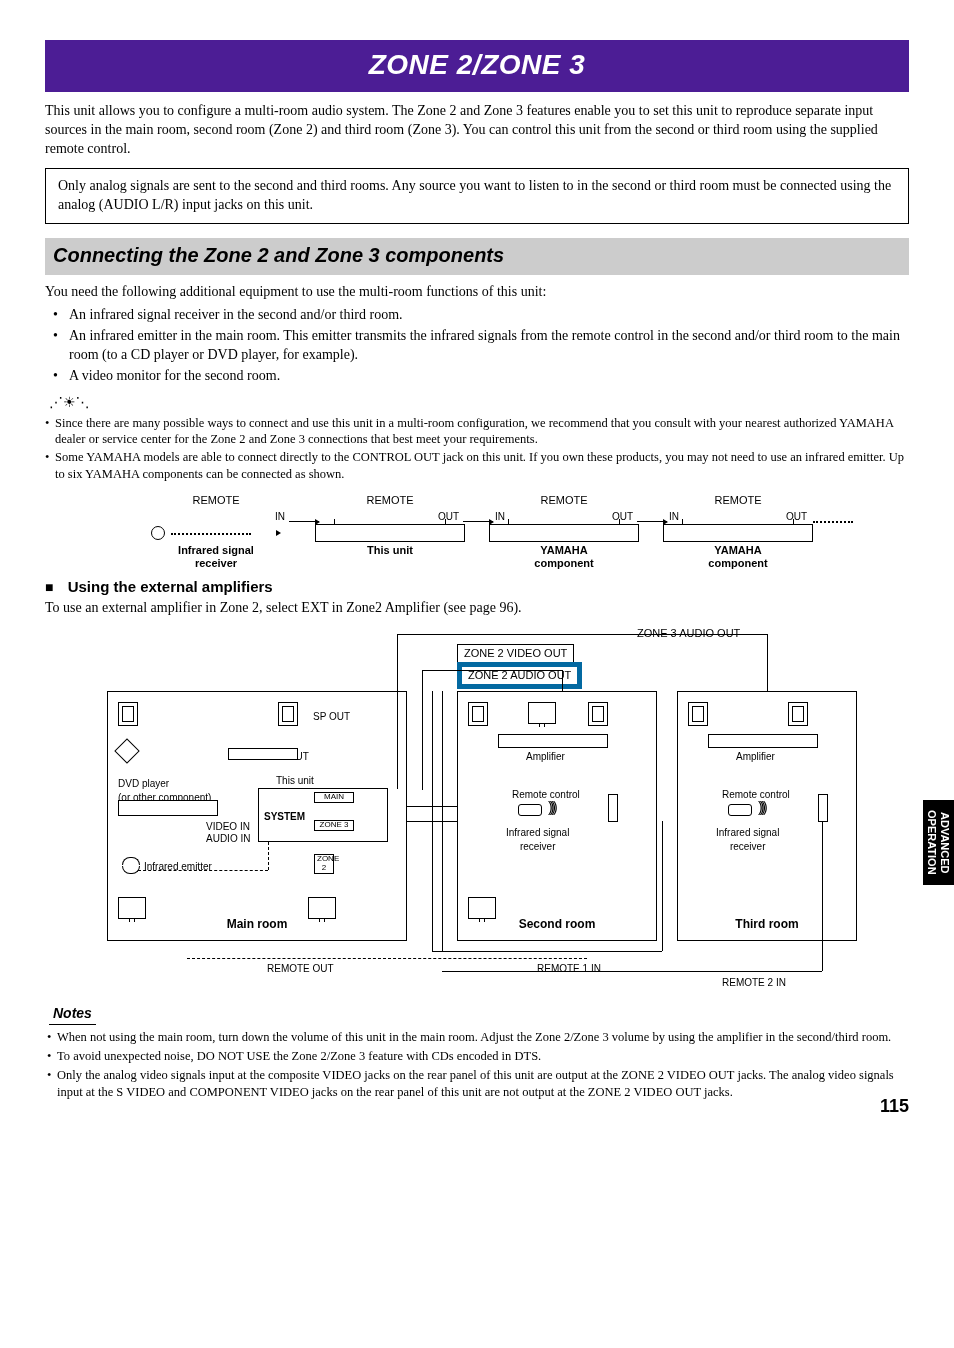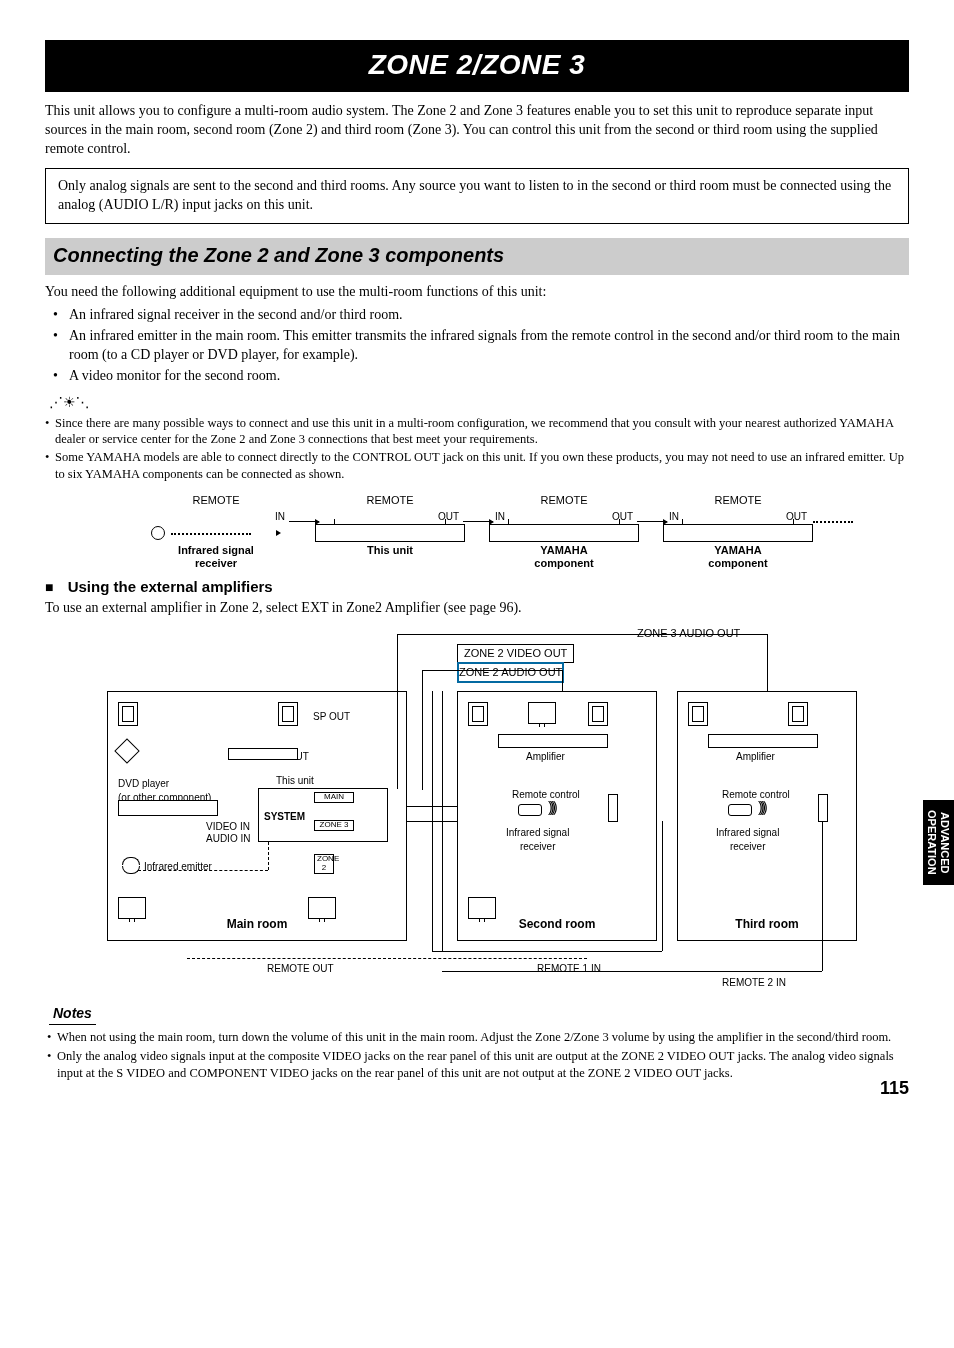--- a/index.html
+++ b/index.html
@@ -8,21 +8,21 @@
     font-size: 14px;
     color: #000;
     background: #fff;
     width: 954px;
     margin: 0 auto;
     position: relative;
     padding: 40px 45px 30px 45px;
     line-height: 1.35;
   }
   .title-bar {
-    background: #000000;
+    background: #4c1d95;
     color: #fff;
     text-align: center;
     font-family: Arial, Helvetica, sans-serif;
     font-weight: bold;
     font-style: italic;
     font-size: 28px;
     padding: 6px 0 8px 0;
     letter-spacing: 0.5px;
     margin-bottom: 10px;
   }
@@ -282,21 +282,21 @@
 <div class="sq-head">
   <span>Using the external amplifiers</span>
 </div>
 <p class="sq-body">To use an external amplifier in Zone 2, select EXT in Zone2 Amplifier (see page 96).</p>
 
 
 <div class="system-diagram">
 
   <div class="lbl" style="left:540px;top:0;">ZONE 3 AUDIO OUT</div>
   <div class="lbl" style="left:360px;top:18px;border:1px solid #000;padding:1px 6px;">ZONE 2 VIDEO OUT</div>
-  <div class="lbl" style="left:360px;top:36px;border:2px solid #0369a1;padding:1px 0;">ZONE 2 AUDIO OUT</div>
+  <div class="lbl" style="left:360px;top:36px;border:5px solid #0369a1;padding:1px 6px;">ZONE 2 AUDIO OUT</div>
 
   <div class="room" style="left:10px;top:65px;width:300px;height:250px;">
     <div class="thin-box speaker" style="left:10px;top:10px;"></div>
     <div class="thin-box speaker" style="left:170px;top:10px;"></div>
     <div class="lbl" style="left:205px;top:18px;font-size:10px;">SP OUT</div>
     <div style="position:absolute;left:10px;top:50px;width:18px;height:18px;border:1px solid #000;transform:rotate(45deg);"></div>
     <div class="lbl" style="left:130px;top:58px;font-size:10px;">MONITOR OUT</div>
     <div class="thin-box" style="left:120px;top:56px;width:70px;height:12px;"></div>
 
     <div class="lbl" style="left:10px;top:85px;font-size:10px;white-space:pre-line;text-align:left;">DVD player
@@ -371,20 +371,21 @@
   <div class="line vline" style="left:345px;top:65px;height:260px;"></div>
   <div class="line hline" style="left:335px;top:325px;width:230px;"></div>
   <div class="line hline" style="left:345px;top:345px;width:380px;"></div>
   <div class="line vline" style="left:565px;top:195px;height:130px;"></div>
   <div class="line vline" style="left:725px;top:195px;height:150px;"></div>
 </div>
 
 <div class="notes-head">Notes</div>
 <ul class="notes">
   <li>When not using the main room, turn down the volume of this unit in the main room. Adjust the Zone 2/Zone 3 volume by using the amplifier in the second/third room.</li>
+  <li>To avoid unexpected noise, DO NOT USE the Zone 2/Zone 3 feature with CDs encoded in DTS.</li>
   <li>Only the analog video signals input at the composite VIDEO jacks on the rear panel of this unit are output at the ZONE 2 VIDEO OUT jacks. The analog video signals input at the S VIDEO and COMPONENT VIDEO jacks on the rear panel of this unit are not output at the ZONE 2 VIDEO OUT jacks.</li>
 </ul>
 
 <div class="side-tab" style="white-space:pre-line;">ADVANCED
 OPERATION</div>
 <div class="page-num">115</div>
 
 
 
 

